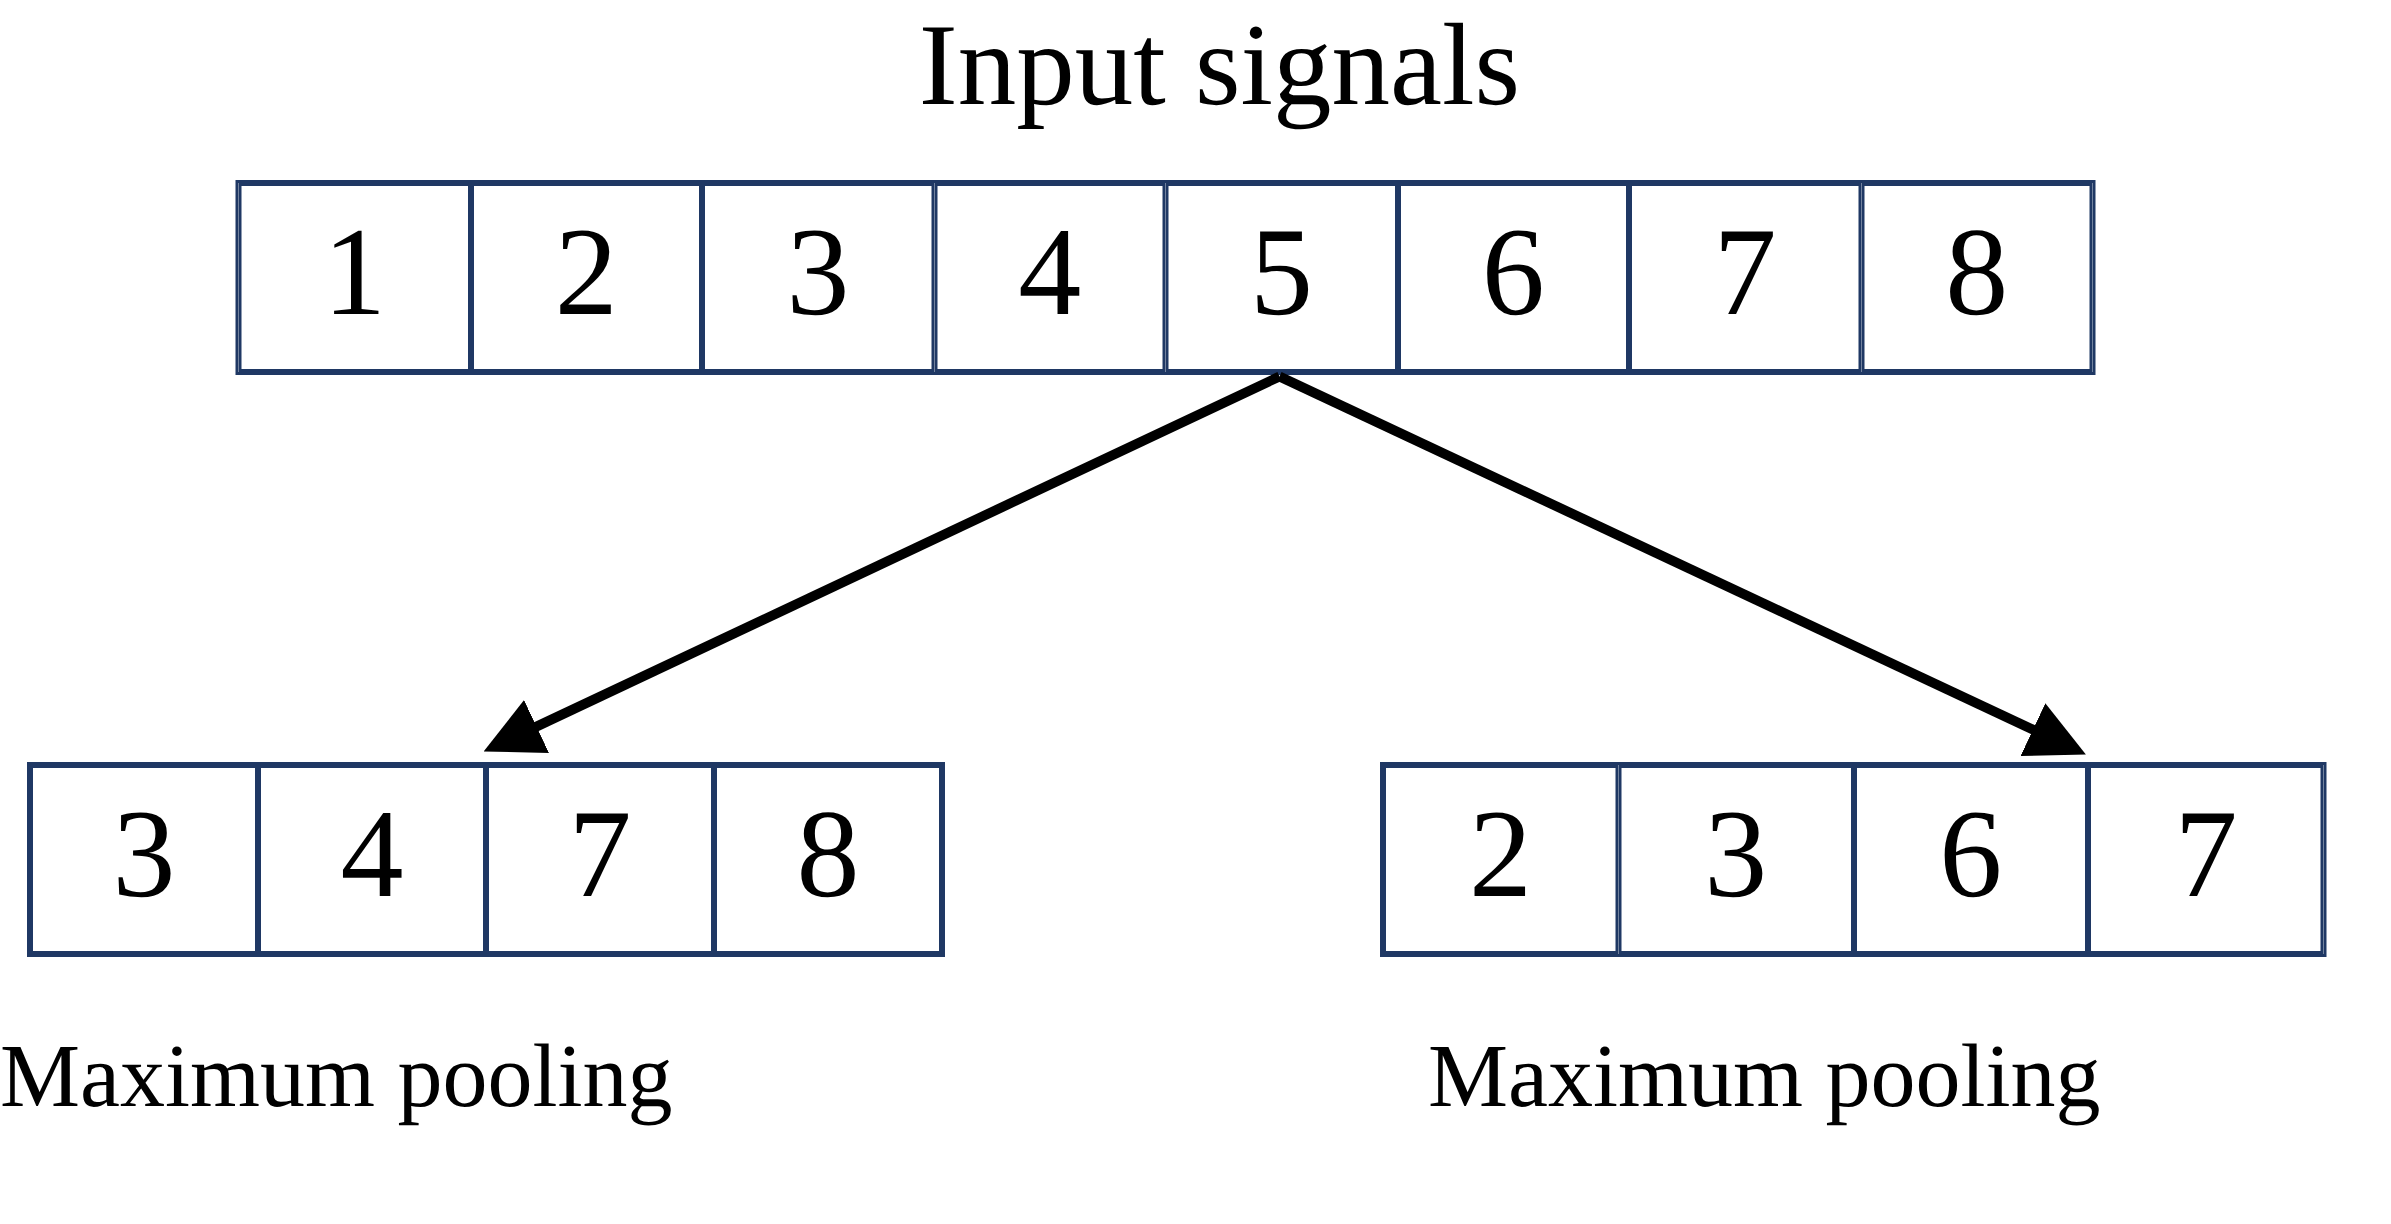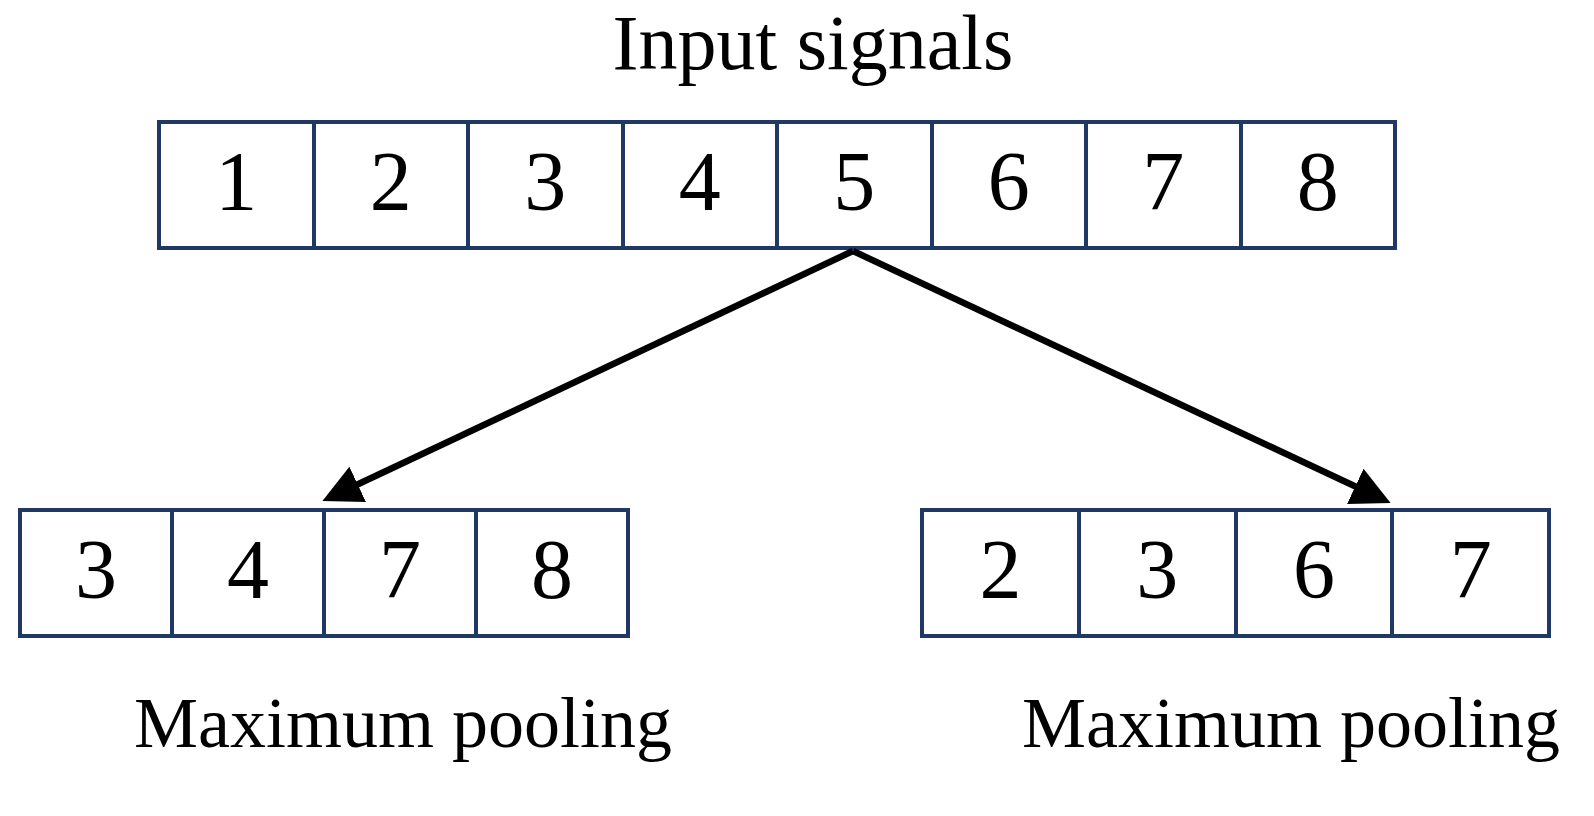--- a/index.html
+++ b/index.html
@@ -54,23 +54,23 @@
     position: absolute;
     left: 0;
     top: 0;
     width: 1594px;
     height: 816px;
     pointer-events: none;
   }
   .label {
     position: absolute;
     top: 684px;
-    font-size: 72px;
+    font-size: 60px;
     line-height: 1.1;
-    text-align: right;
+    text-align: left;
     white-space: nowrap;
     color: var(--text-color);
   }
   .label-max { left: 0px;   width: 672px; }
   .label-avg { left: 952px; width: 608px; }
 </style>
 </head>
 <body>
 
 <div class="canvas">

